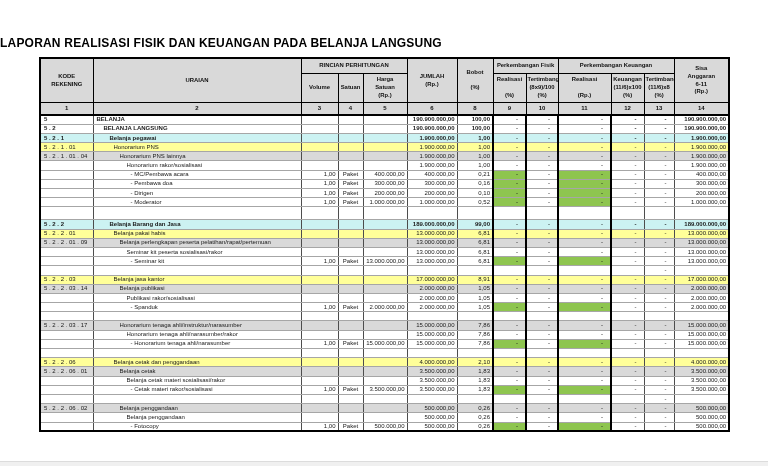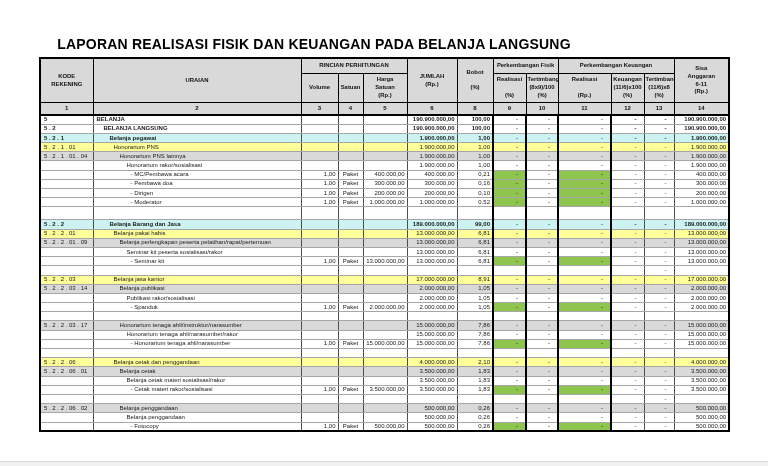--- a/index.html
+++ b/index.html
@@ -4,21 +4,21 @@
 <style>
   html,body{margin:0;padding:0;}
   body{
     width:768px;height:466px;position:relative;overflow:hidden;
     background:#ffffff;
     font-family:"Liberation Sans","DejaVu Sans",sans-serif;
     color:#111;
   }
   .page-title{
     position:absolute;top:36px;left:0;width:628px;
-    text-align:center;font-size:14px;font-weight:bold;color:#000;
+    font-size:12px;font-weight:bold;color:#000;
     letter-spacing:.2px;
   }
   .report-table{
     position:absolute;left:39px;top:57px;width:690px;
     border-collapse:collapse;table-layout:fixed;
     font-size:6px;line-height:1.15;
   }
   .report-table th,.report-table td{
     border-right:1px solid #4d4d4d;
     border-left:1px solid #4d4d4d;

